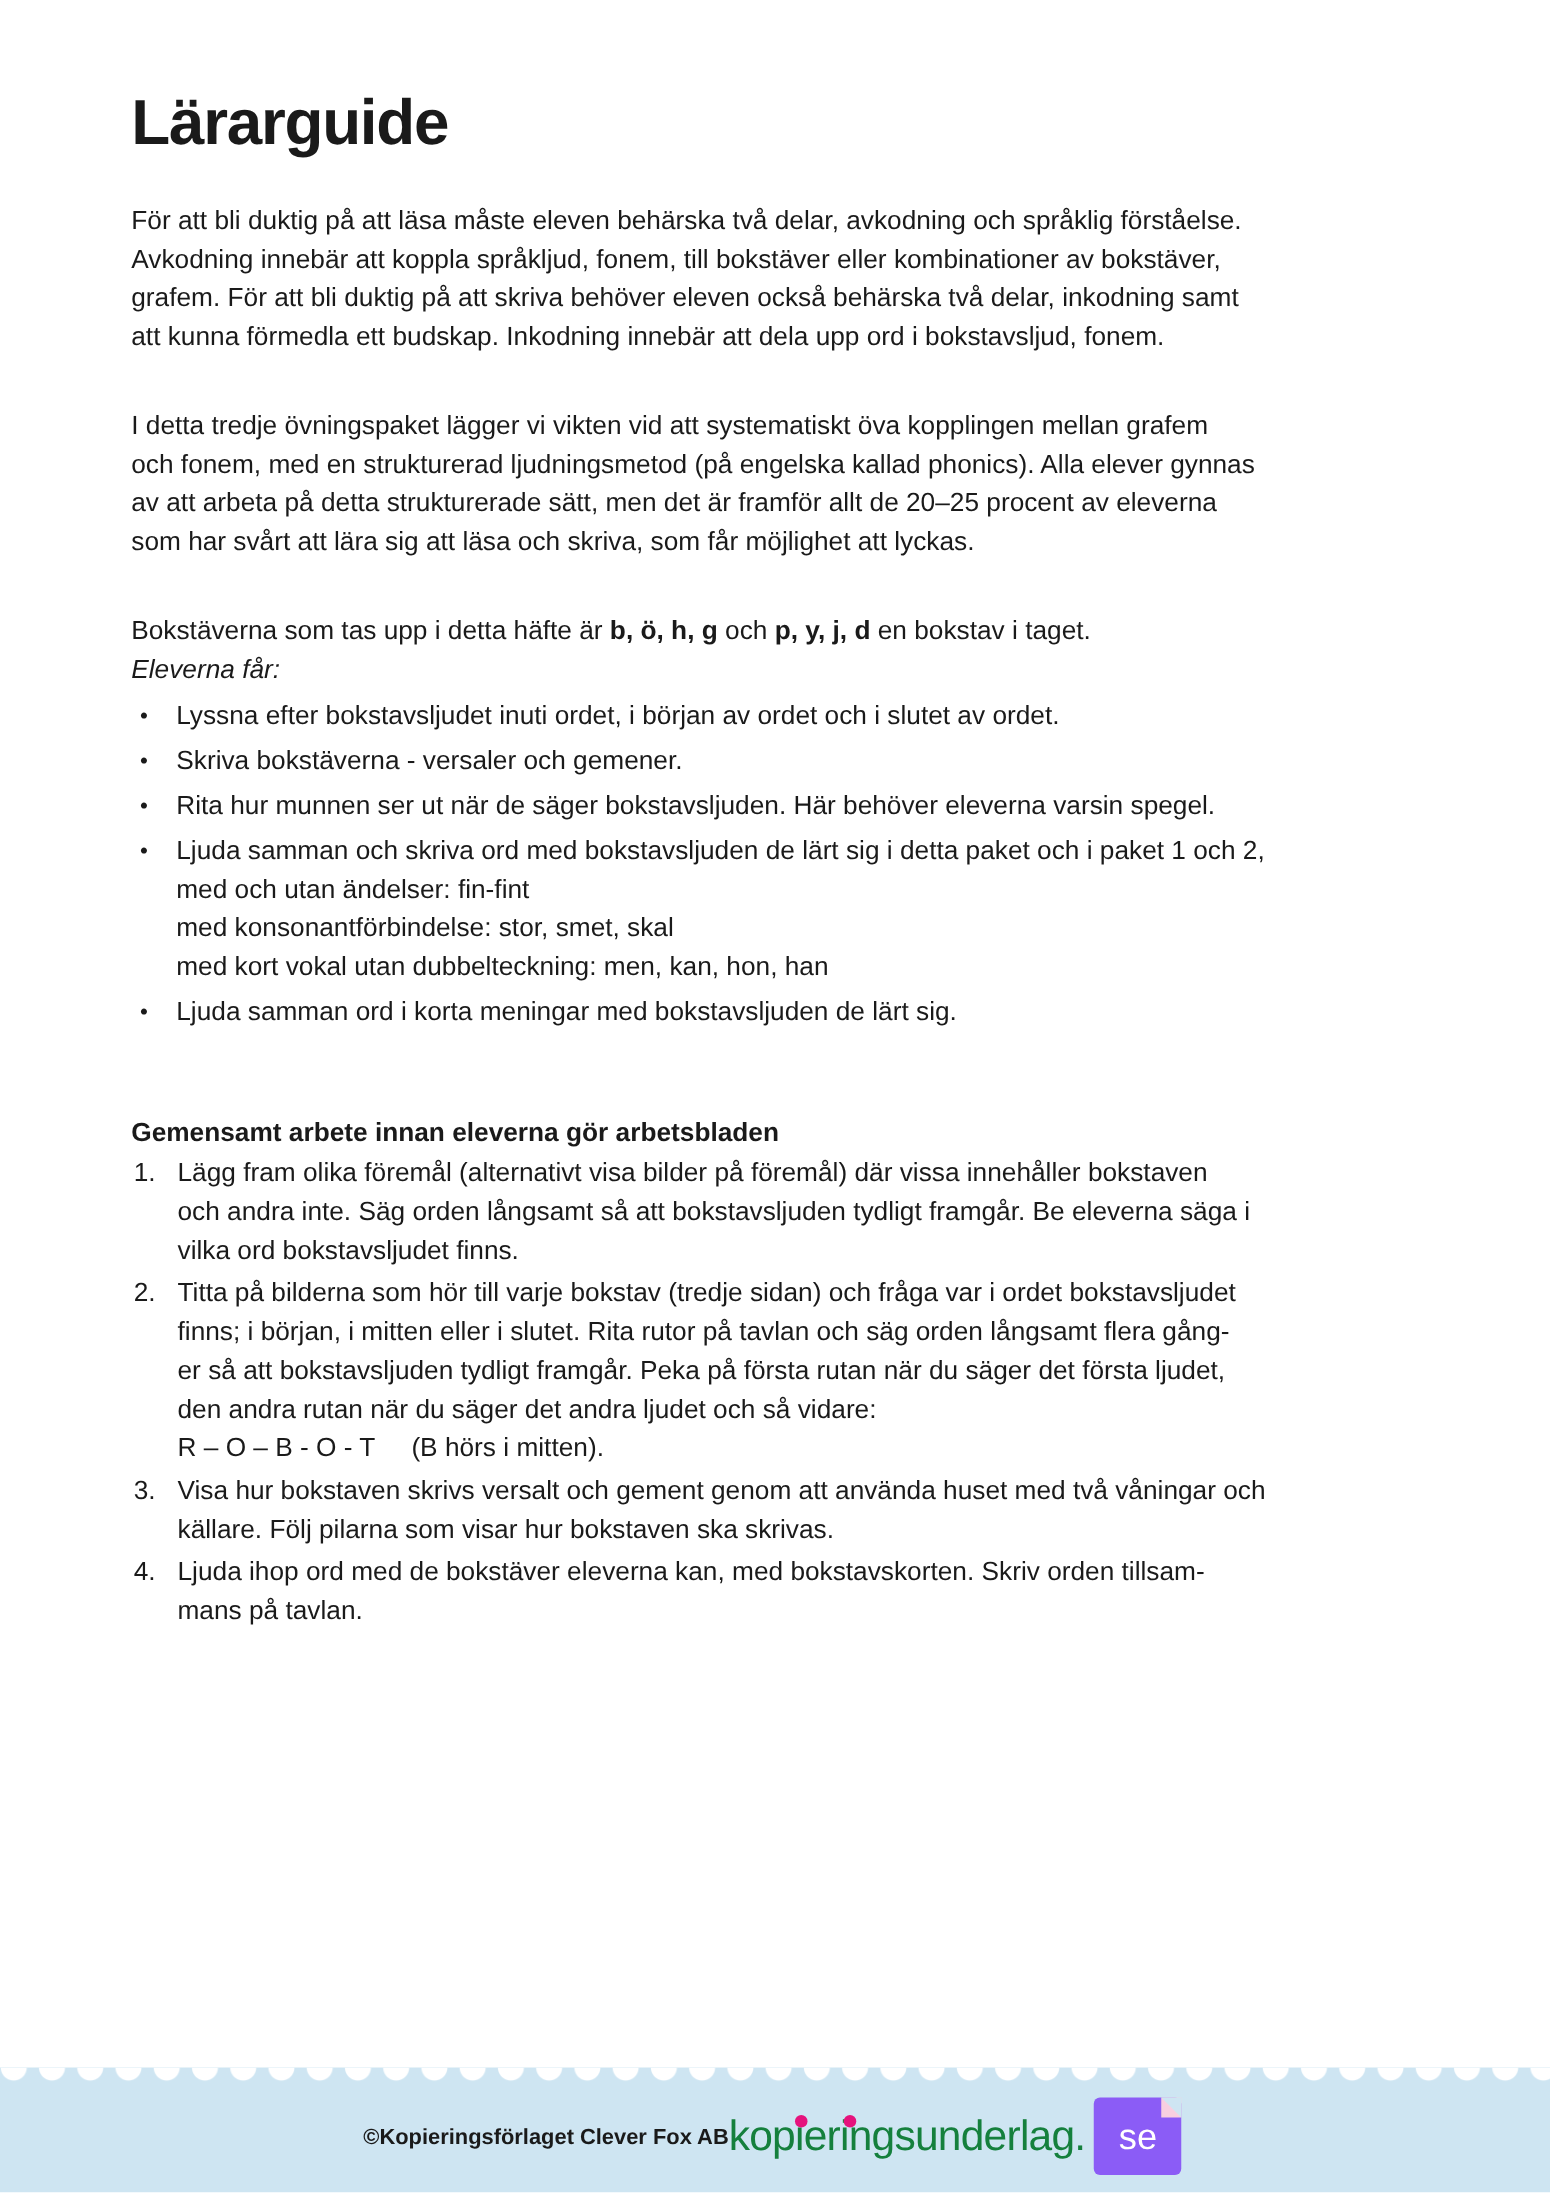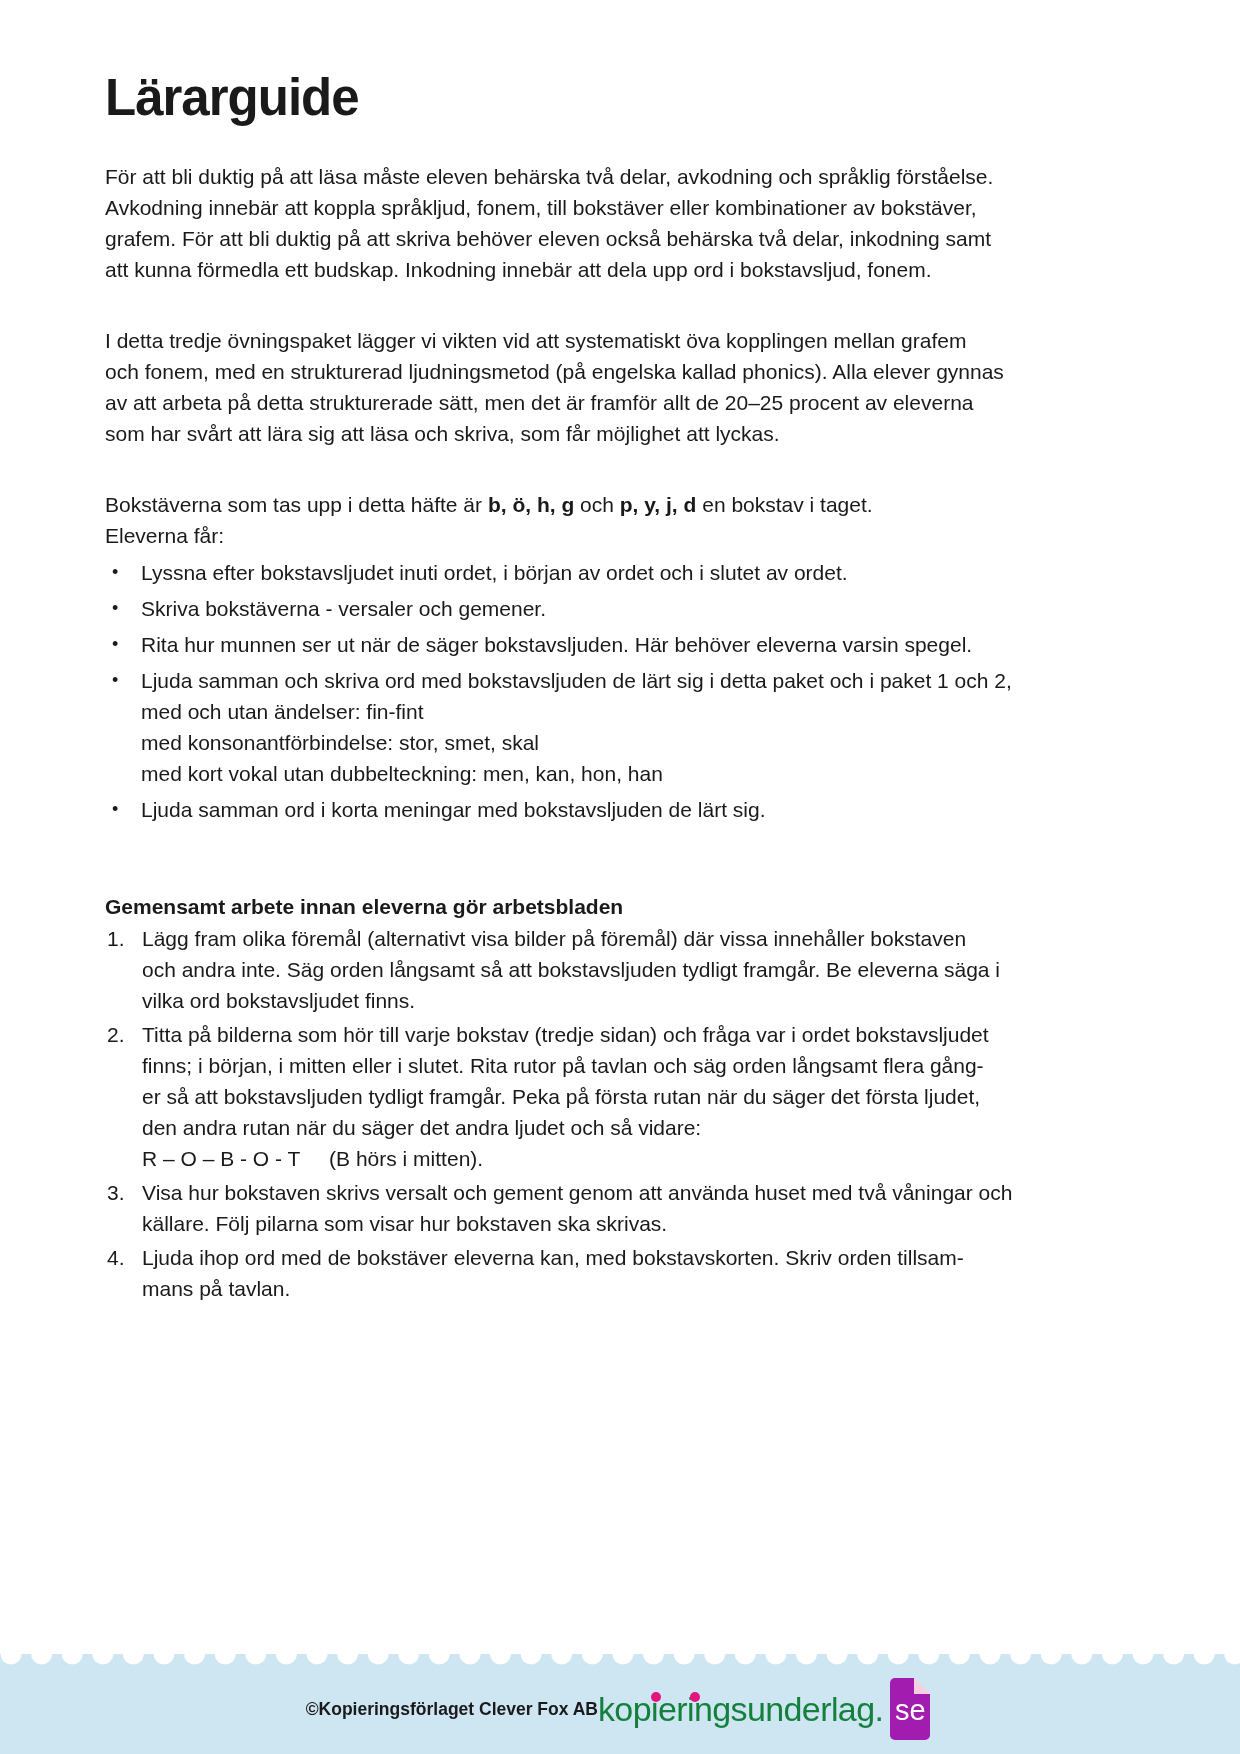--- a/index.html
+++ b/index.html
@@ -22,21 +22,21 @@
   }
 
   .para, .letters-line, .students-line, li.b, li.s, h2.subhead {
     font-size: 21px;
     line-height: 31px;
   }
   .para { margin: 0 0 40px 0; white-space: pre-wrap; }
 
   .letters-line { margin: 0; white-space: pre-wrap; }
   .letters-line strong { font-weight: 700; }
-  .students-line { margin: 0 0 6px 0; }
+  .students-line { margin: 0 0 6px 0; font-style: italic; }
 
   ul.bullets { list-style: none; margin: 0 0 0 0; padding: 0; }
   li.b {
     position: relative;
     padding-left: 36px;
     margin: 0 0 5px 0;
     white-space: pre-wrap;
   }
   li.b::before {
     content: "\2022";
@@ -95,23 +95,23 @@
     position: absolute;
     width: 10px; height: 10px;
     border-radius: 50%;
     background: #e5137d;
     top: 2px;
   }
   .logo-text .idot.d1 { left: 53px; }
   .logo-text .idot.d2 { left: 92px; }
   .logo-badge {
     position: relative;
-    width: 40px; height: 62px;
+    width: 70px; height: 62px;
     margin-left: 7px;
-    background: #a21caf;
+    background: #8b5cf6;
     border-radius: 5px;
     display: flex;
     align-items: center;
     justify-content: center;
   }
   .logo-badge::after {
     content: "";
     position: absolute;
     top: 0; right: 0;
     width: 0; height: 0;

